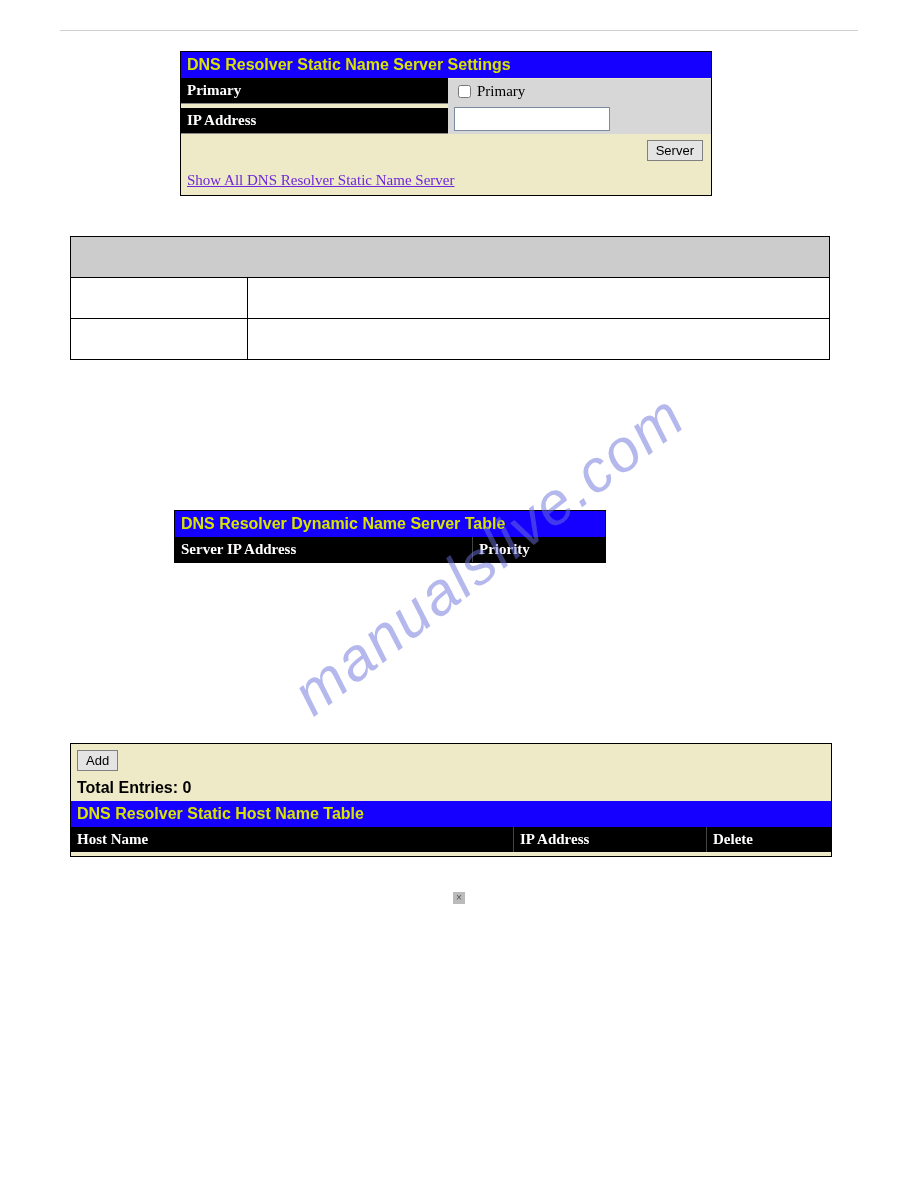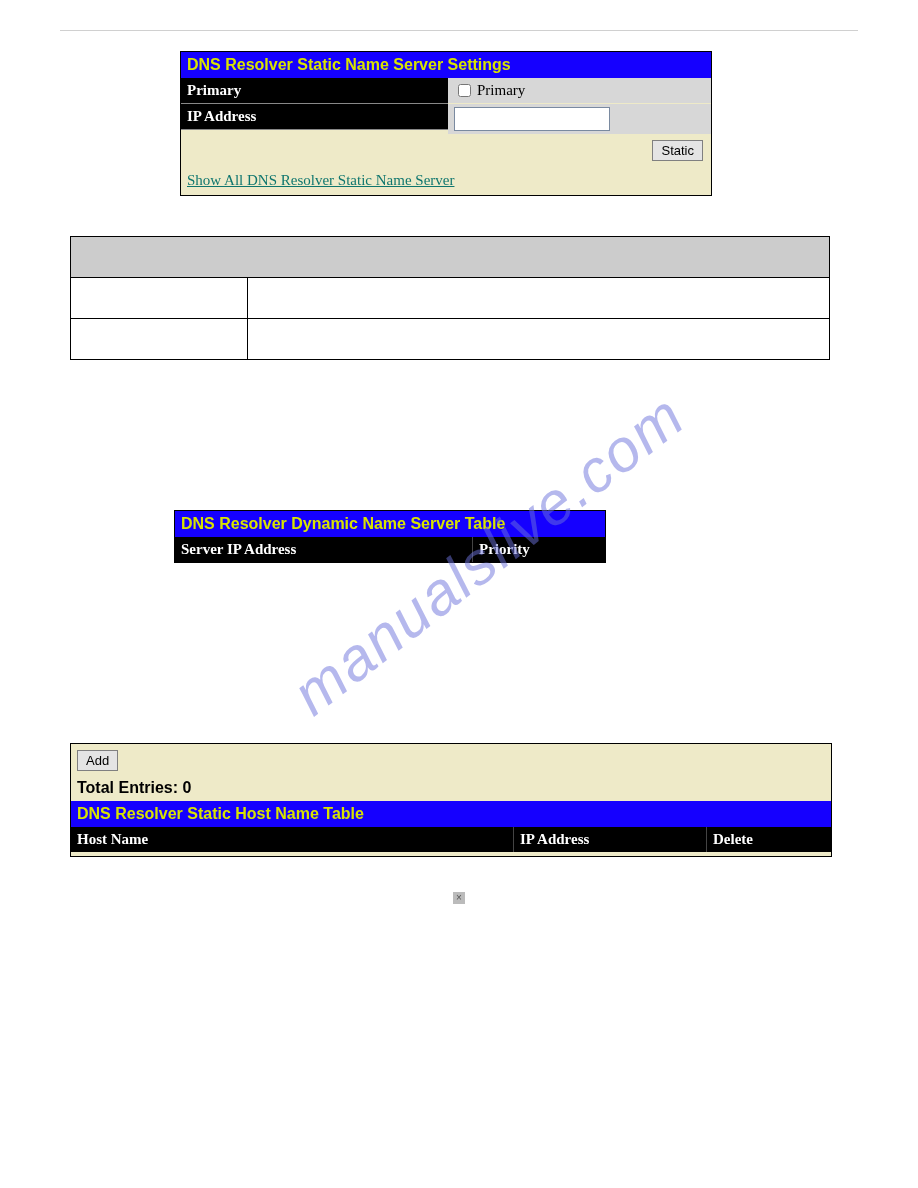--- a/index.html
+++ b/index.html
@@ -29,21 +29,21 @@
   .blue-header {
     background: #1500ff;
     color: #d8e300;
     font-family: Liberation Sans, sans-serif;
     font-weight: bold;
     font-size: 16px;
     padding: 4px 6px;
   }
   .row {
     display: flex;
-    align-items: flex-start;
+    align-items: flex-end;
   }
   .cell-black {
     background: #000;
     color: #fff;
     font-weight: bold;
     padding: 4px 6px;
     border-bottom: 1px solid #888;
     font-size: 15px;
   }
   .cell-grey {
@@ -71,21 +71,21 @@
     cursor: pointer;
   }
   .apply-wrap {
     text-align: right;
     padding: 6px 8px 4px 8px;
   }
   .link-row {
     padding: 6px 6px 6px 6px;
   }
   .link-row a {
-    color: #0f766e;
+    color: #6d28d9;
     text-decoration: underline;
     font-size: 15px;
   }
   .spacer { height: 40px; }
 
   
   .plain-table {
     width: 760px;
     border-collapse: collapse;
     margin-left: 10px;
@@ -163,21 +163,21 @@
         <span>Primary</span>
       </div>
     </div>
     <div class="row">
       <div class="cell-black" style="flex:0 0 255px;">IP Address</div>
       <div class="cell-grey" style="flex:1;">
         <input type="text" style="">
       </div>
     </div>
     <div class="apply-wrap">
-      <button class="btn">Static</button>
+      <button class="btn">Server</button>
     </div>
     <div class="link-row">
       <a href="#">Show All DNS Resolver Static Name Server</a>
     </div>
   </div>
 
   <div class="spacer"></div>
 
   <table class="plain-table">
     <tbody>

